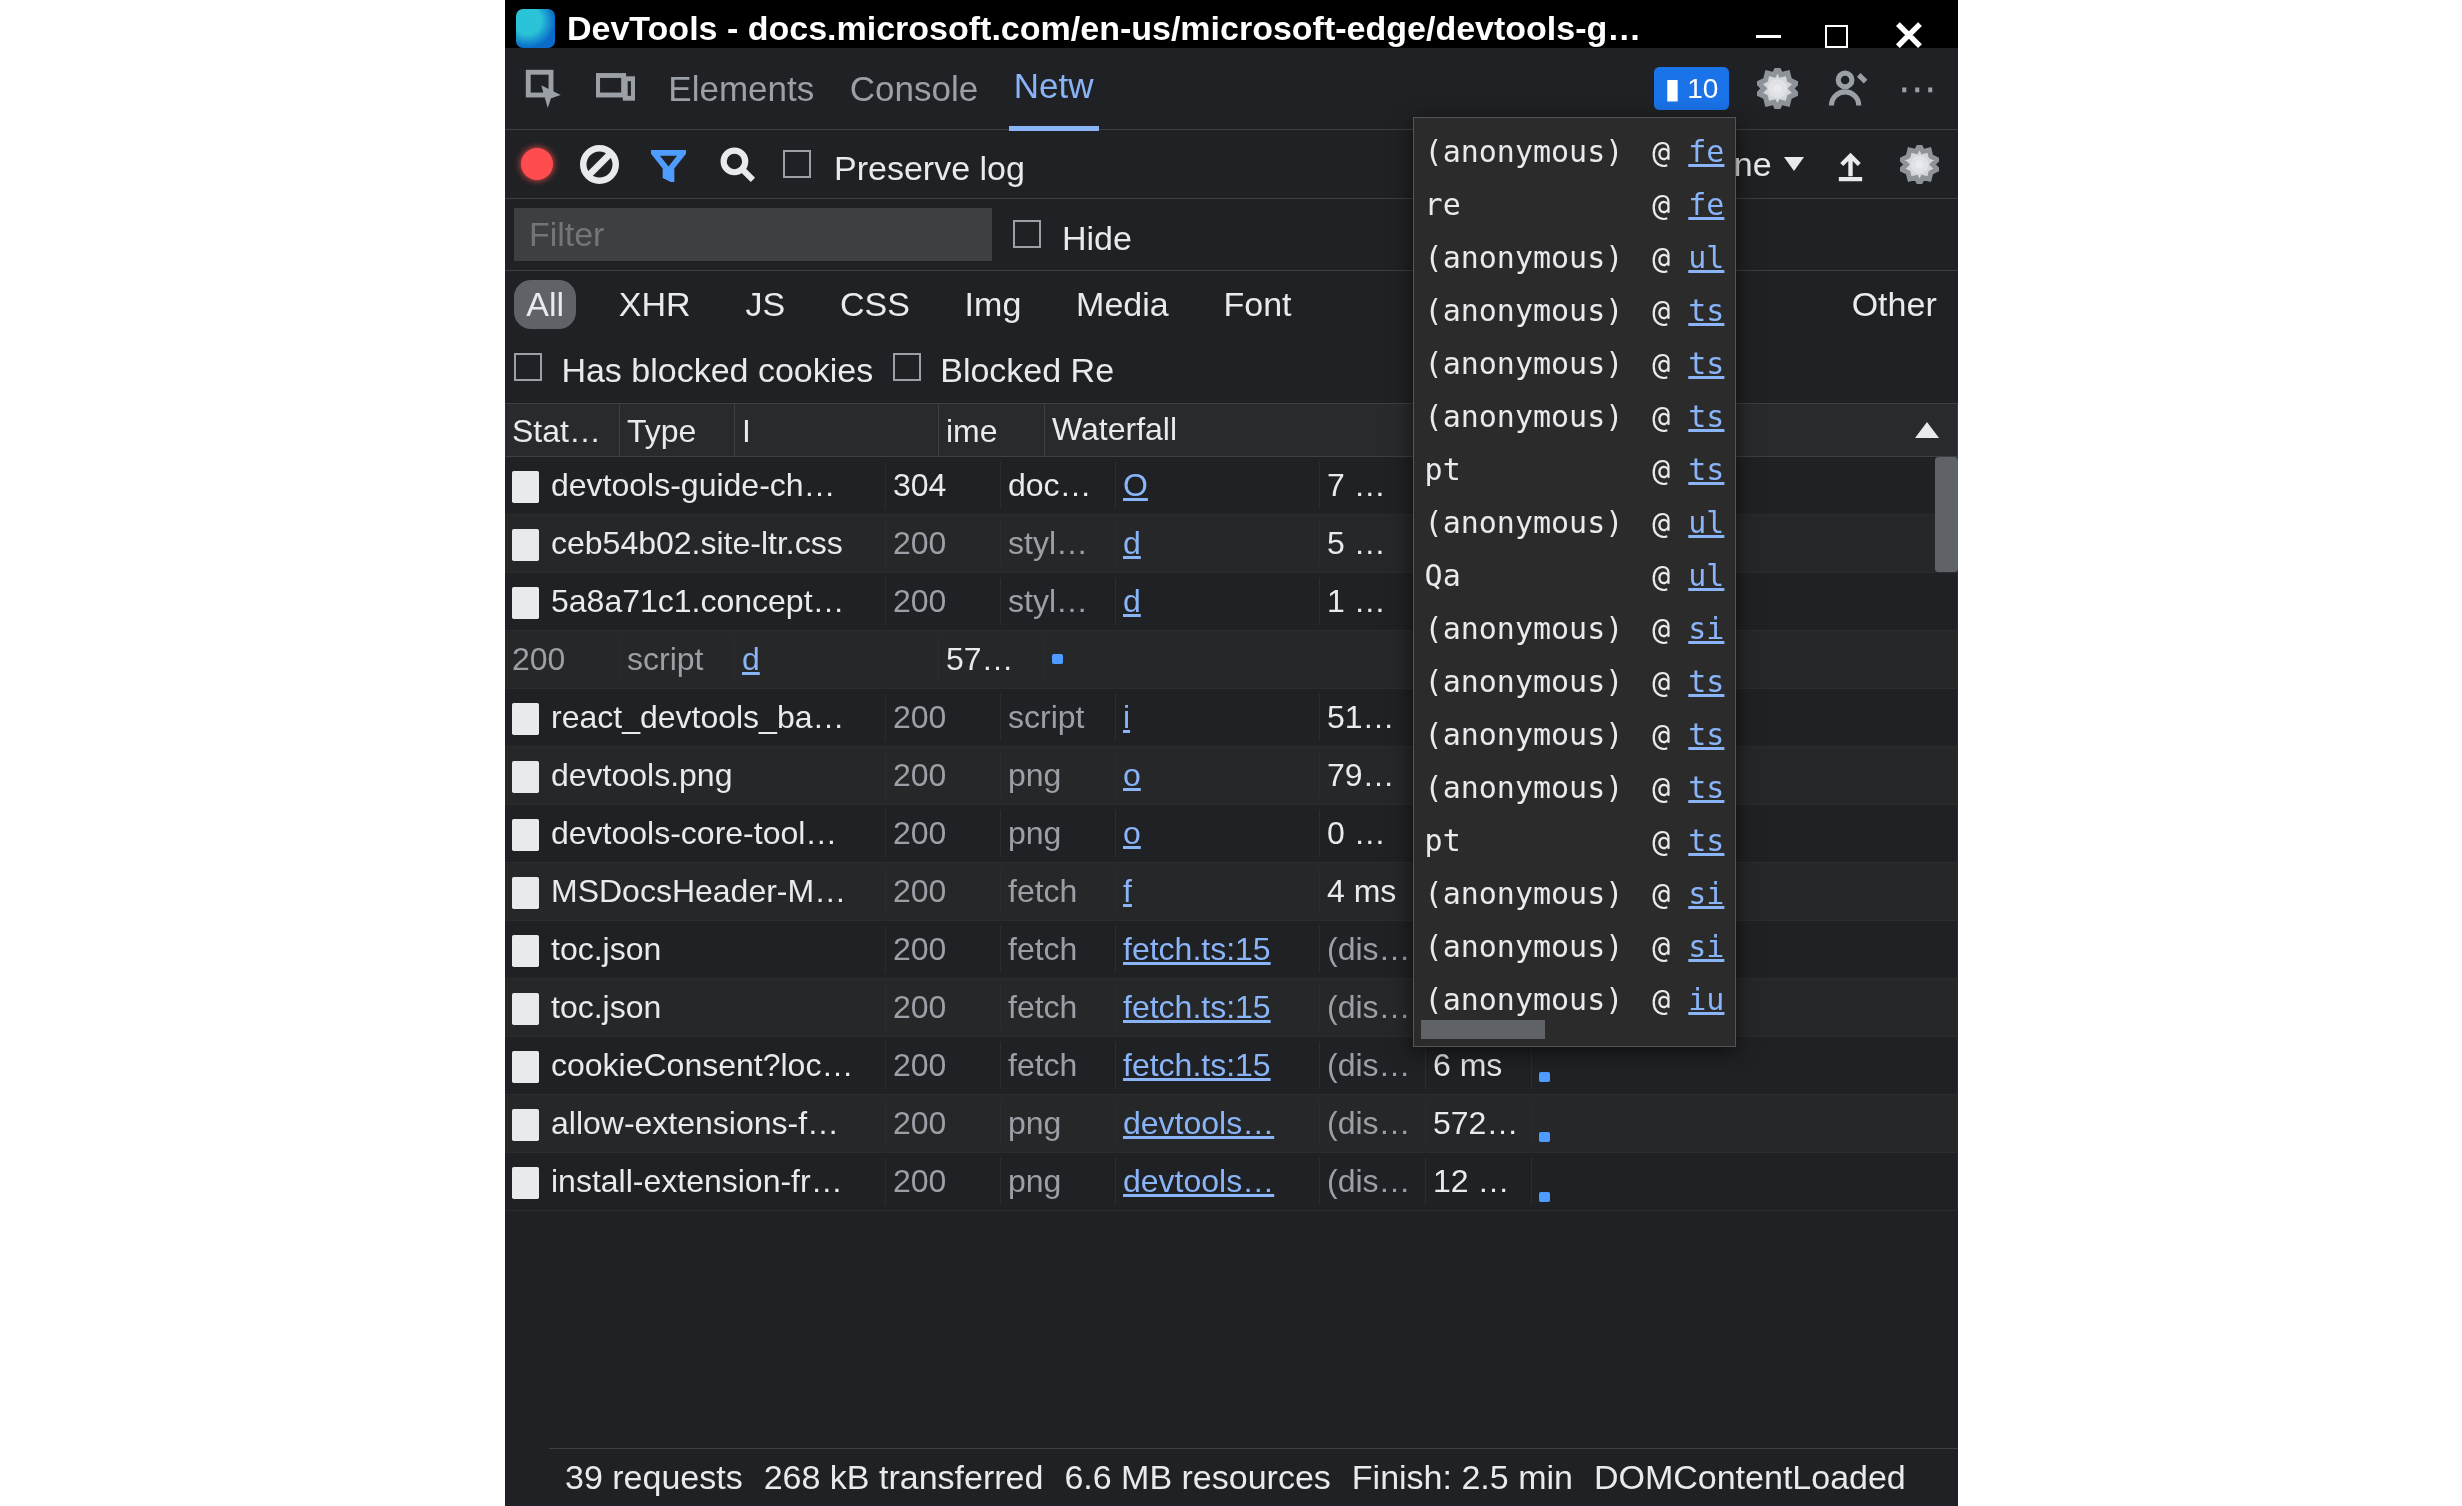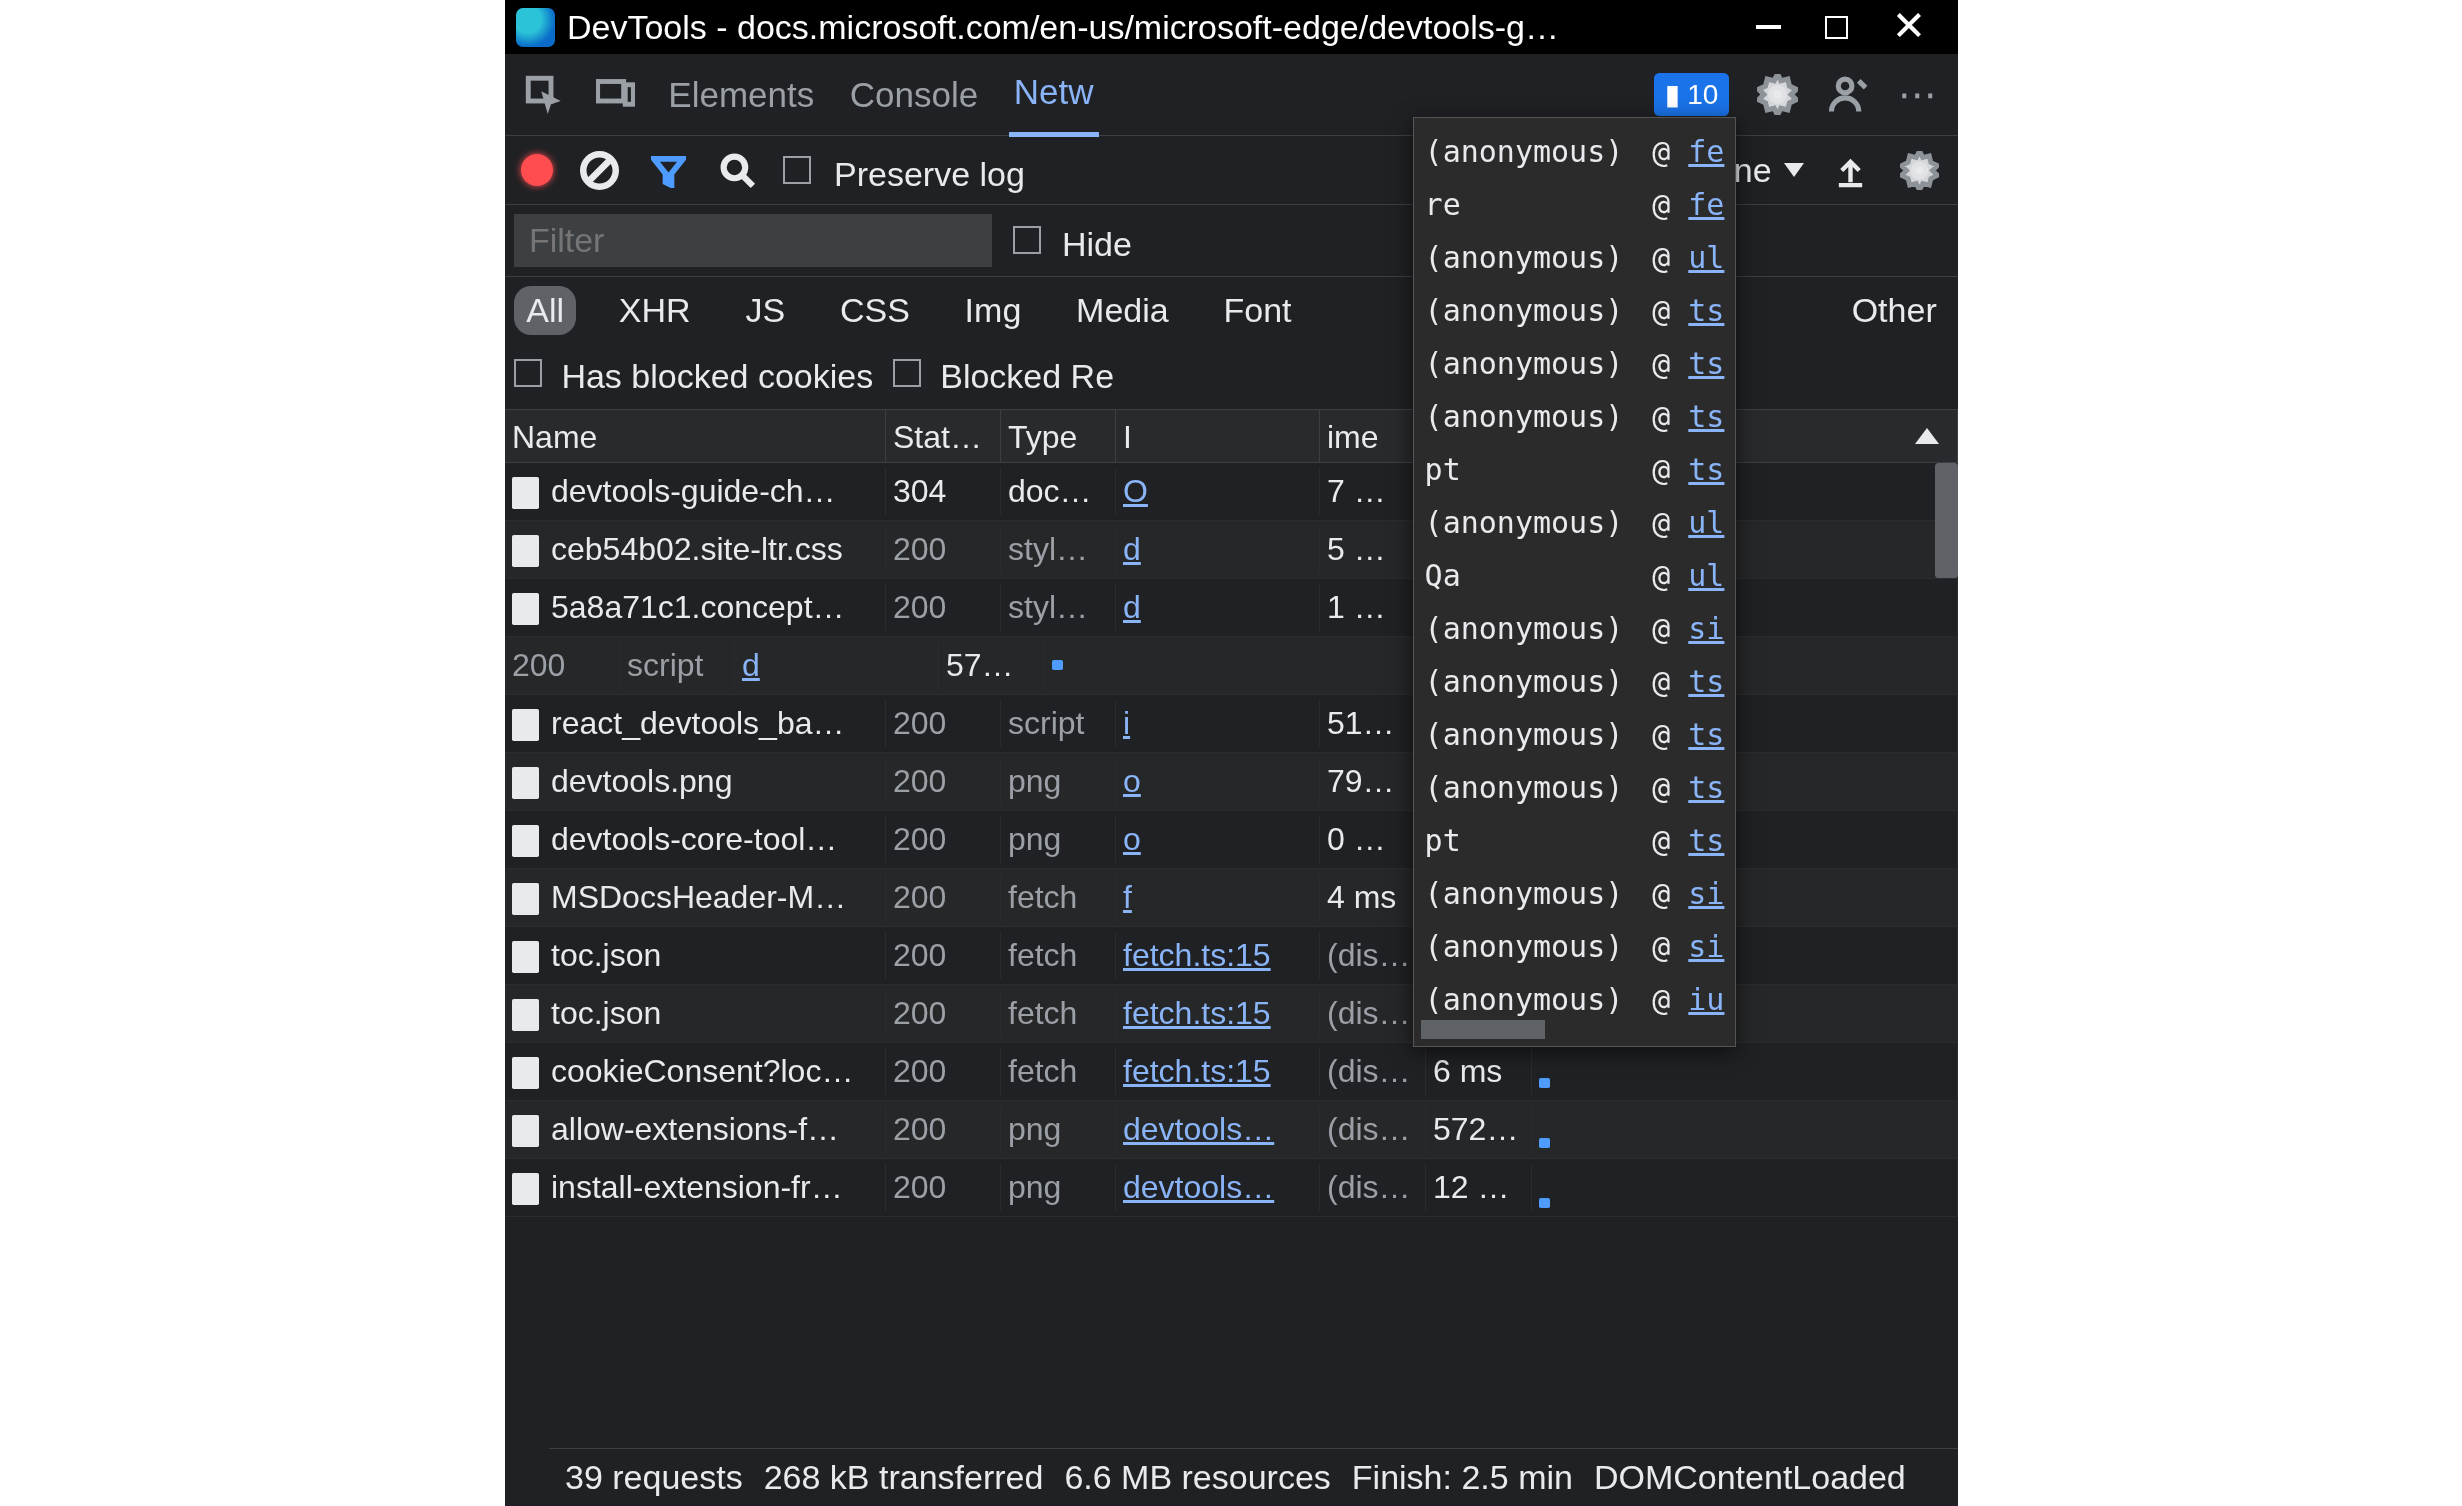--- a/index.html
+++ b/index.html
@@ -9,22 +9,22 @@
     left: 505px; top: 0;
     width: 1453px; height: 1506px;
     background: #202124;
     color: #e8eaed;
     font-size: 34px;
     display: flex; flex-direction: column;
     overflow: hidden;
   }
   
   .titlebar {
-    height: 54px; background: #000; display: flex; align-items: center;
-    padding-left: 10.6px; gap: 12.4px;
+    height: 48px; background: #000; display: flex; align-items: flex-end;
+    padding-left: 10.6px; gap: 12.4px; font-weight: bold;
   }
   .app-logo {
     width: 39px; height: 39px; border-radius: 7px;
     background: radial-gradient(circle at 30% 30%, #2bc3d8 35%, #0a6cc8 70%);
     display: flex; align-items: center; justify-content: center; font-size: 14px; color: #fff;
   }
   .titlebar .title { flex: 1; color: #fff; font-size: 34px; white-space: nowrap; overflow: hidden; text-overflow: ellipsis; }
   .winctrls { display: flex; gap: 44px; padding-right: 32px; align-items:center; }
   .winctrls span { color:#fff; font-size:30px; cursor:pointer; }
   .winctrls .min { width:25px; height:3.5px; background:#fff; display:inline-block; }
@@ -230,21 +230,20 @@
 
   <div class="blocked-row">
     <span class="chk"></span>
     <span class="toolbar-label">Has blocked cookies</span>
     <span class="chk"></span>
     <span class="toolbar-label">Blocked Re</span>
   </div>
 
   <div class="net-table">
     <div class="thead">
-      <div class="th col-name">Name</div>
       <div class="th col-status">Stat…</div>
       <div class="th col-type">Type</div>
       <div class="th col-init">I</div>
       <div class="th col-time">ime</div>
       <div class="th col-wf">
         <span>Waterfall</span>
         <span class="sort-arrow"></span>
       </div>
     </div>
     <div class="tbody" id="tbody">

